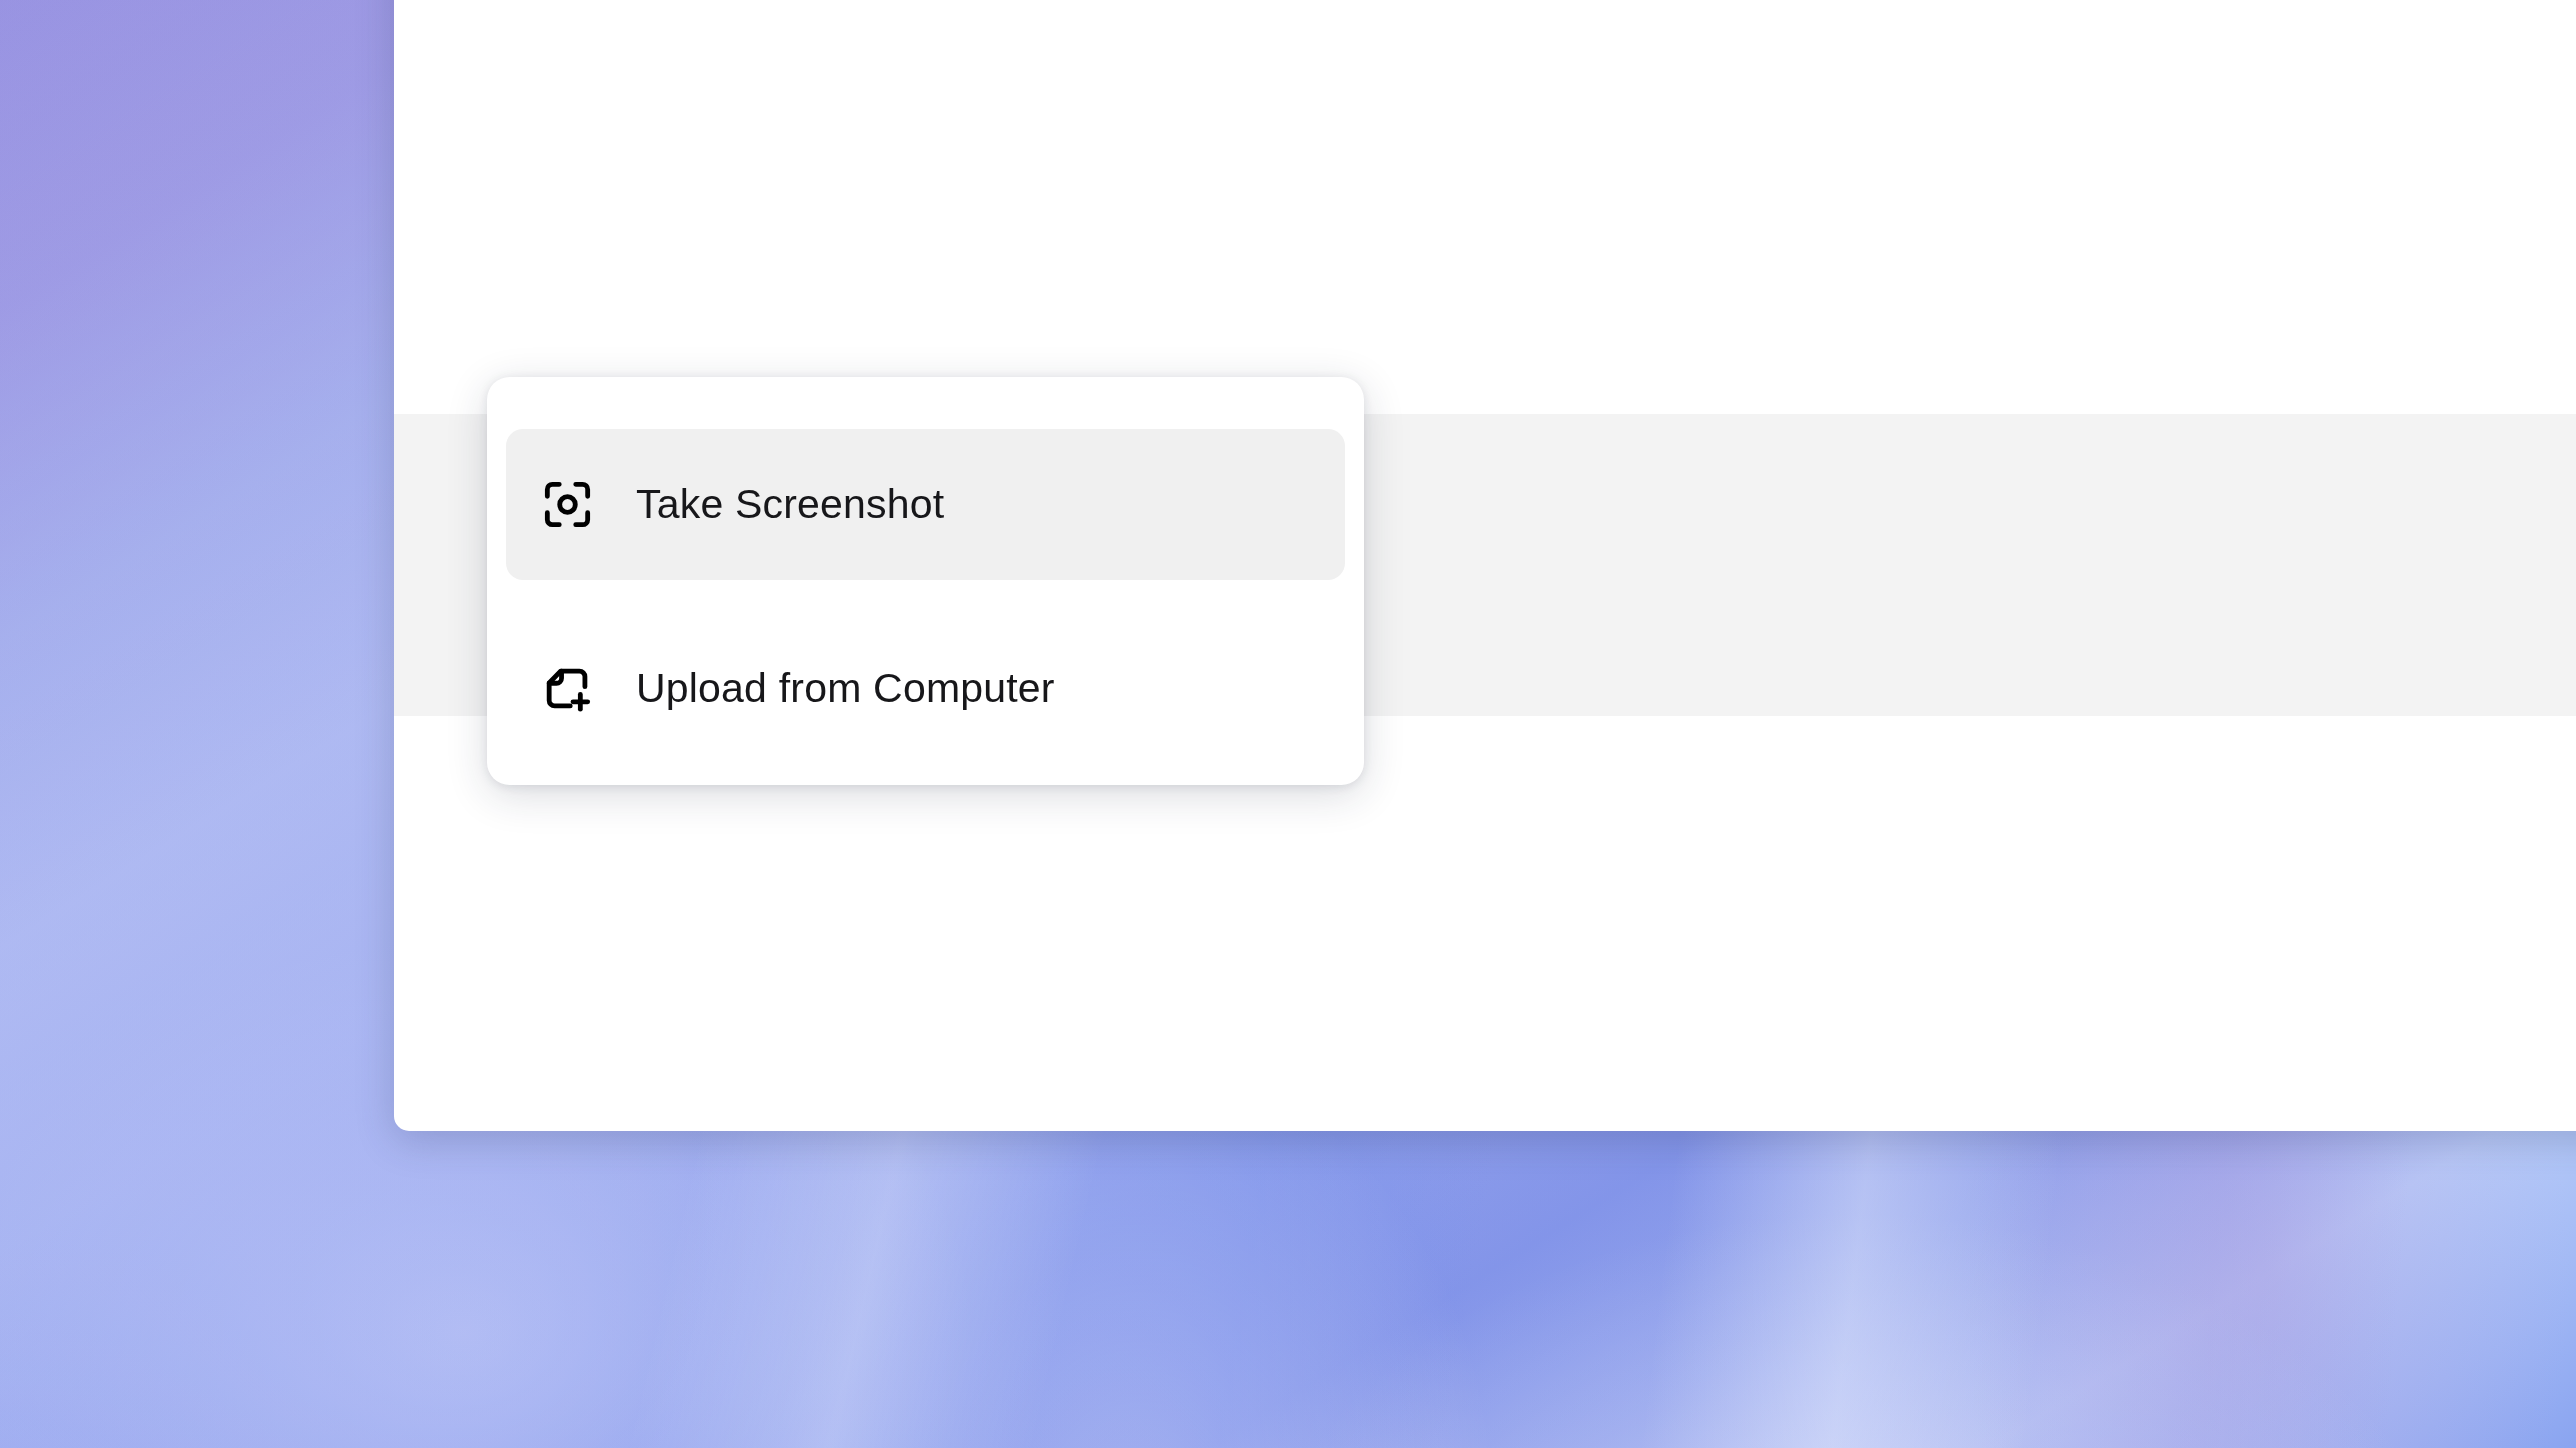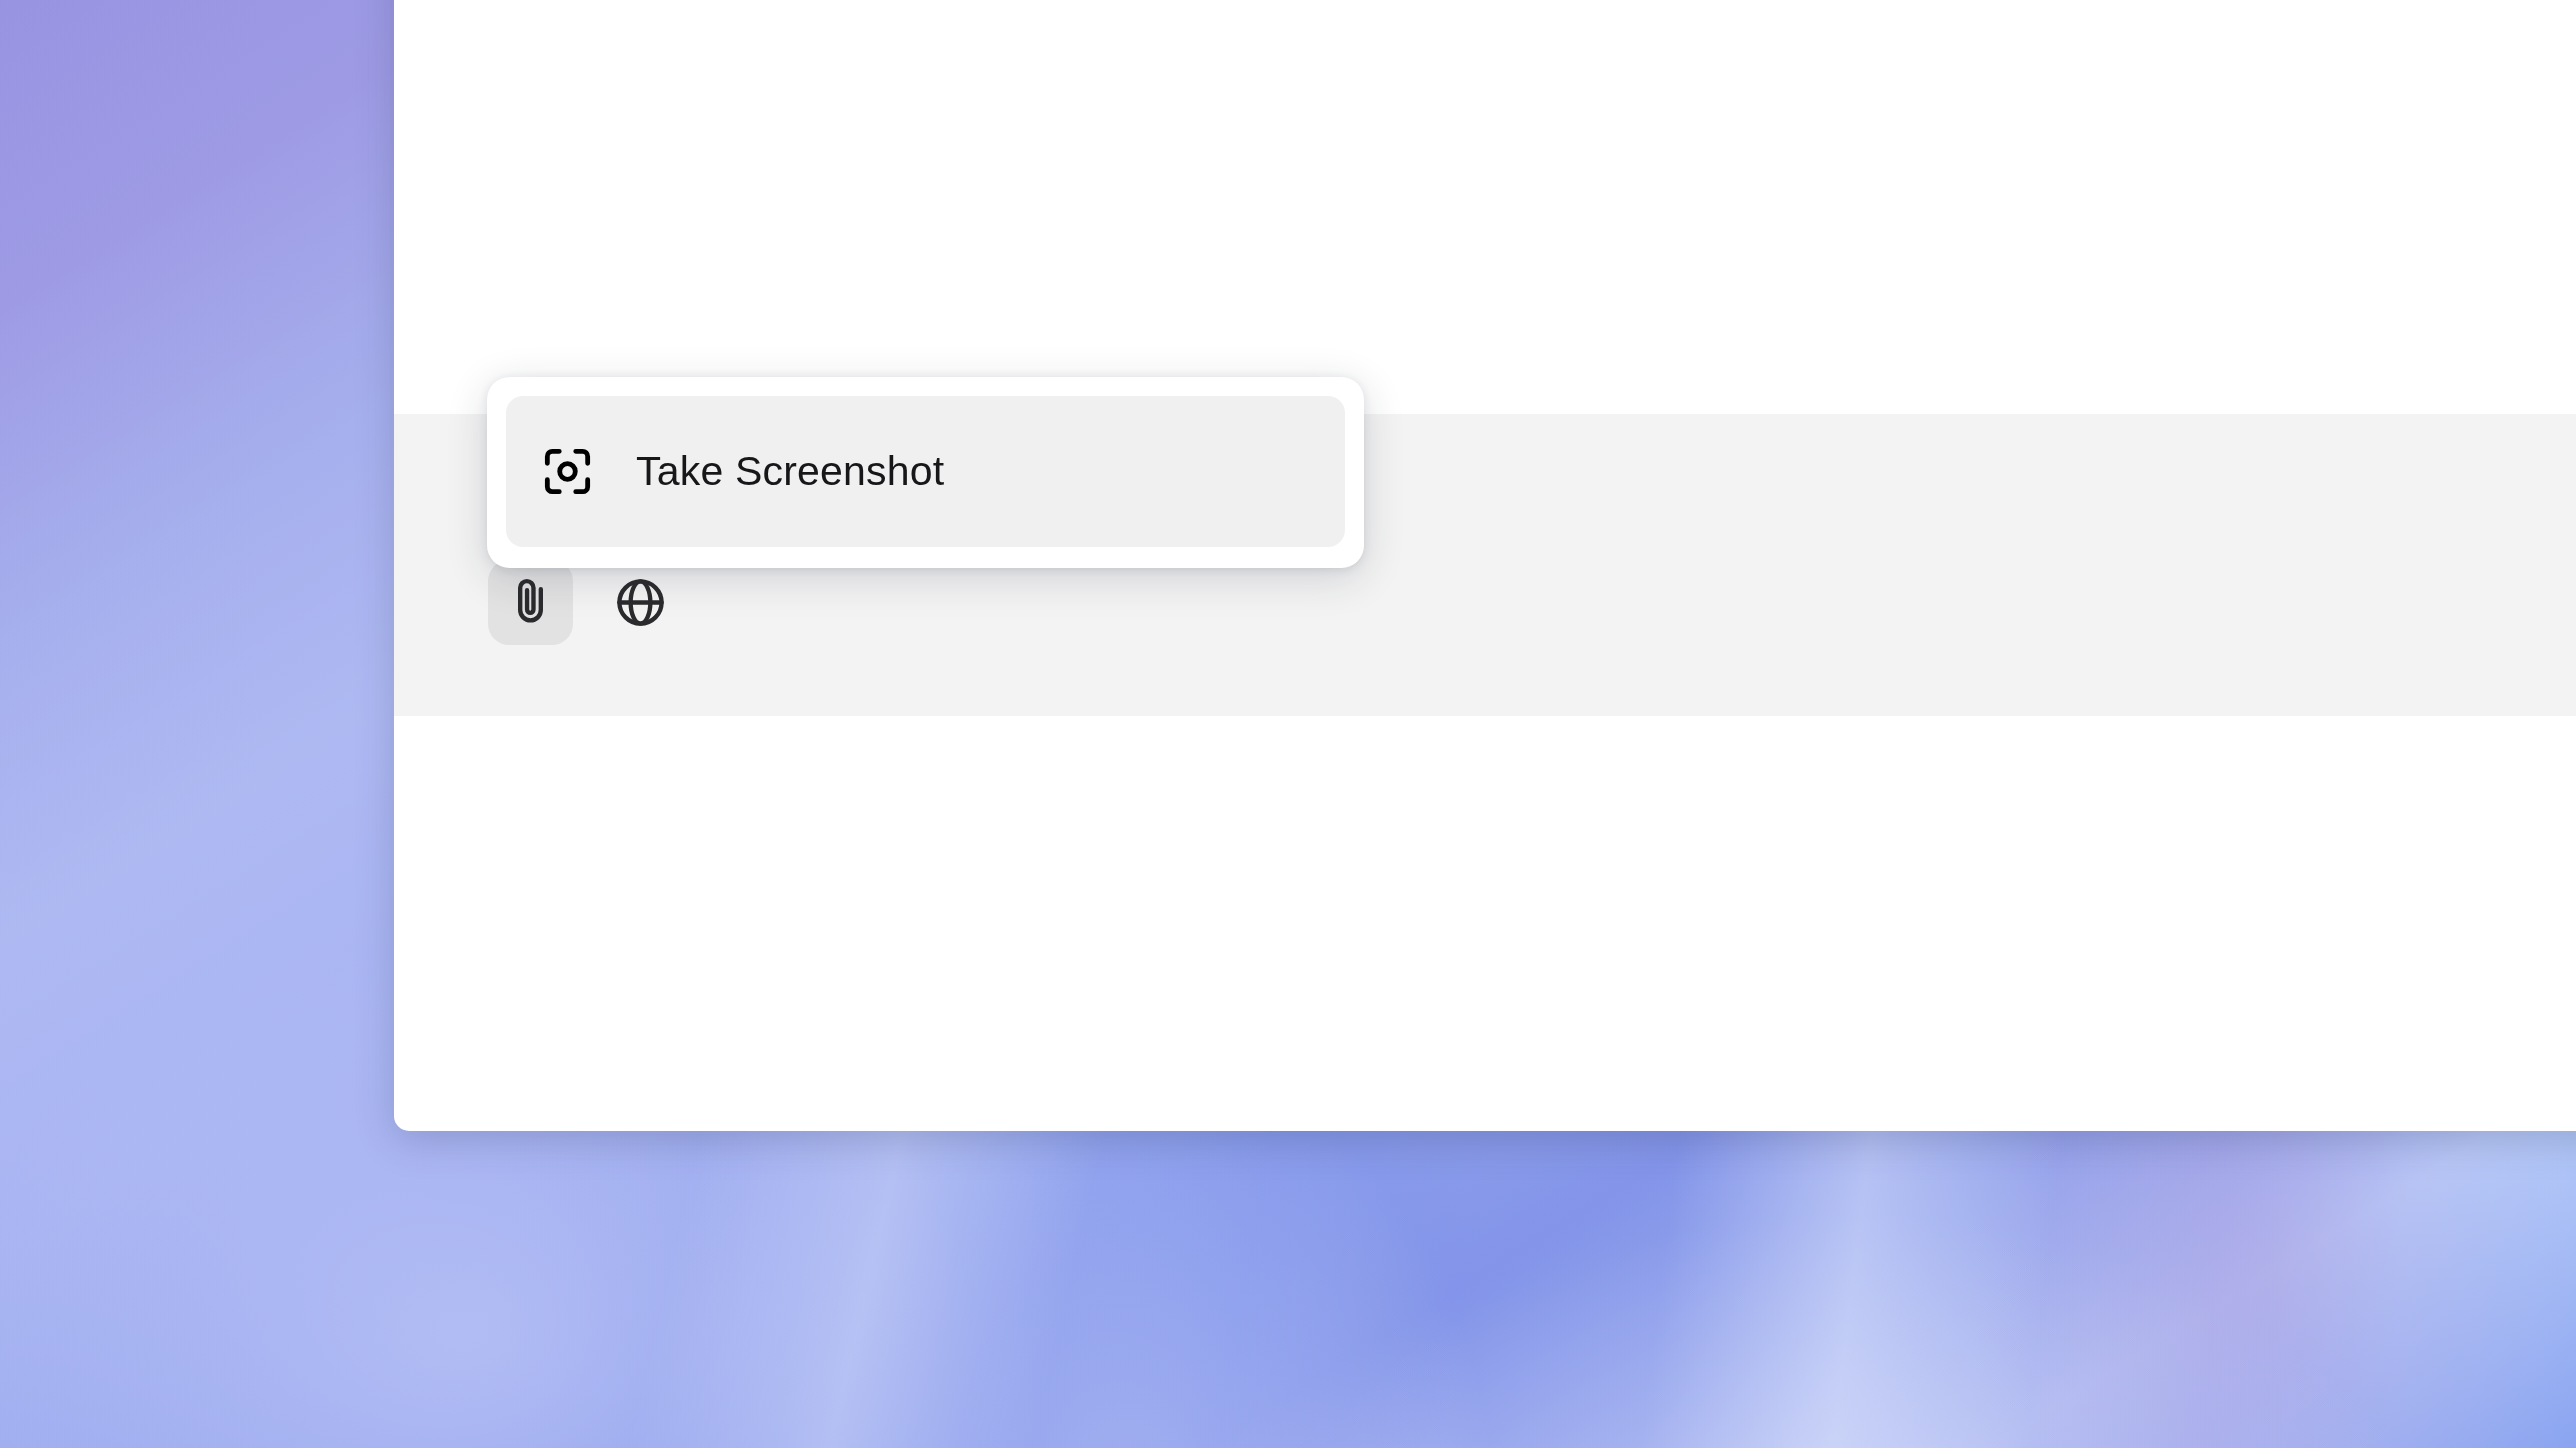--- a/index.html
+++ b/index.html
@@ -89,20 +89,21 @@
     padding:19px 19px 21px 19px;
     z-index:40;
   }
   .menu-item {
     display:flex; align-items:center;
     gap:40px;
     height:151px;
     padding:0 32px;
     border-radius:17px;
     cursor:pointer;
+    margin-top:33px;
   }
   .menu-item.highlight { background:#f0f0f0; }
   .menu-icon { width:58px; height:58px; flex:0 0 58px; display:flex; align-items:center; justify-content:center; }
   .menu-icon svg { display:block; }
   .menu-label {
     font-size:41px;
     color:#17171a;
     letter-spacing:0.2px;
     white-space:nowrap;
   }
@@ -158,15 +159,26 @@
         <path d="M20.8 8.4V5.4a2.2 2.2 0 0 0-2.2-2.2h-3"></path>
         <path d="M3.2 15.6v3a2.2 2.2 0 0 0 2.2 2.2h3"></path>
         <path d="M20.8 15.6v3a2.2 2.2 0 0 1-2.2 2.2h-3"></path>
         <circle cx="12" cy="12" r="3.4"></circle>
       </svg>
     </span>
     <span class="menu-label">Take Screenshot</span>
   </div>
 
 
+  <div class="menu-item">
+    <span class="menu-icon">
+      <svg width="55" height="55" viewBox="0 0 24 24" fill="none" stroke="#000000" stroke-width="2.1" stroke-linecap="round" stroke-linejoin="round">
+        <path d="M13.2 19.6H6.4a2.4 2.4 0 0 1-2.4-2.4V9.6l5-5.2h8.2a2.4 2.4 0 0 1 2.4 2.4v4.4"></path>
+        <path d="M9.4 4.4v3.1a2.2 2.2 0 0 1-2.2 2.2H4"></path>
+        <line x1="17.6" y1="14.6" x2="17.6" y2="21"></line>
+        <line x1="14.4" y1="17.8" x2="20.8" y2="17.8"></line>
+      </svg>
+    </span>
+    <span class="menu-label">Upload from Computer</span>
+  </div>
 
 </div>
 
 
 </body></html>

